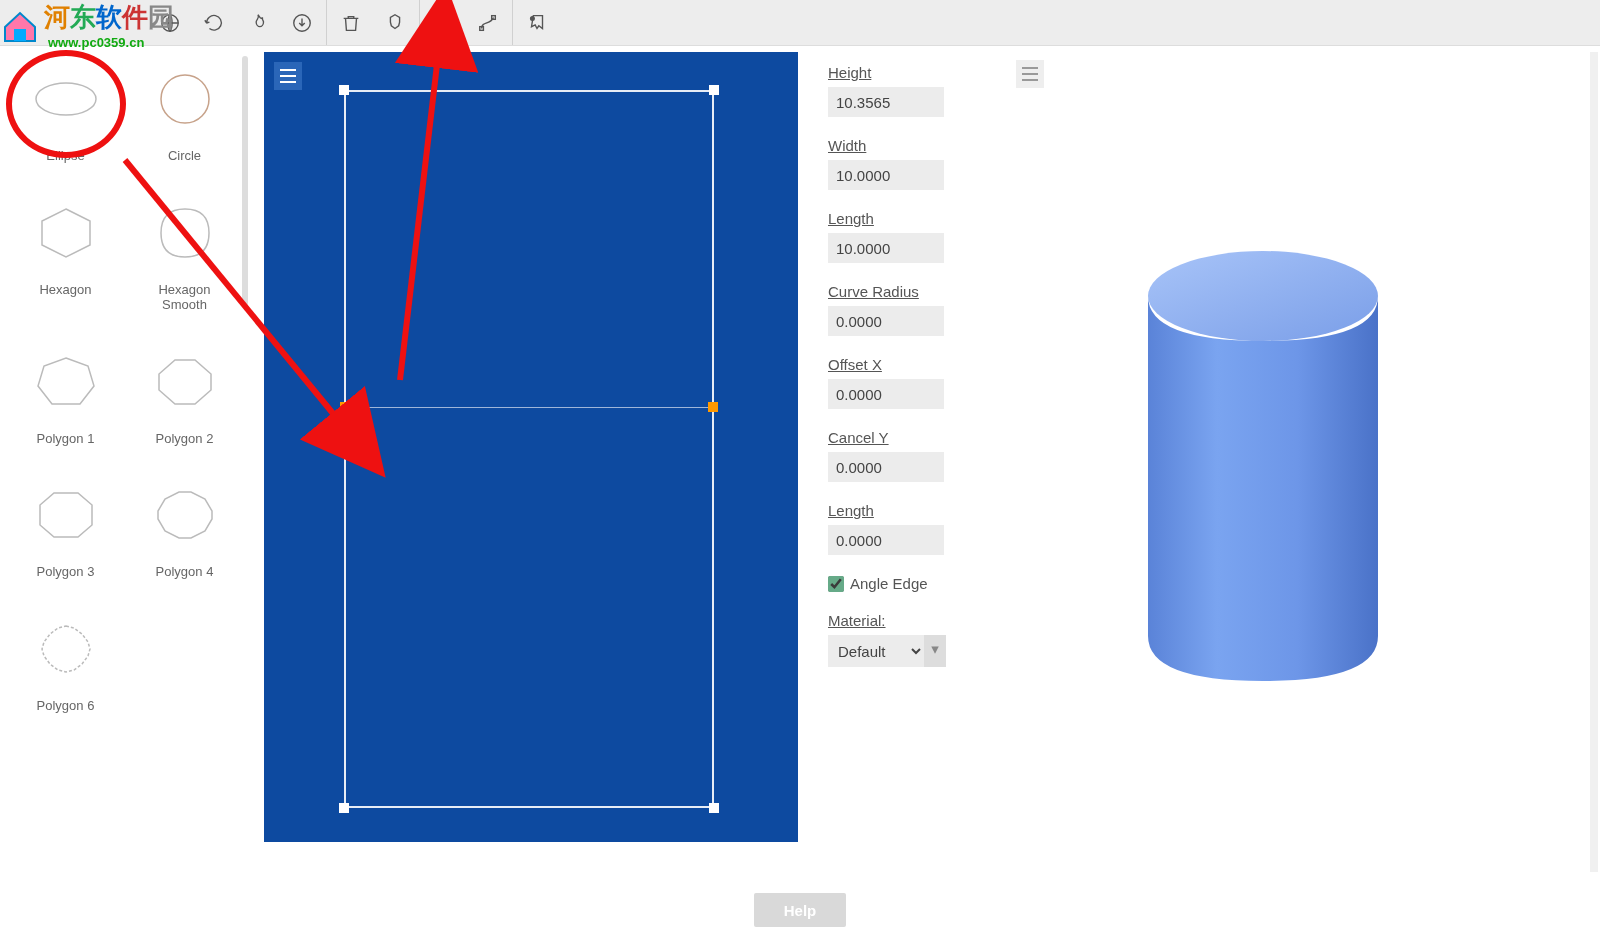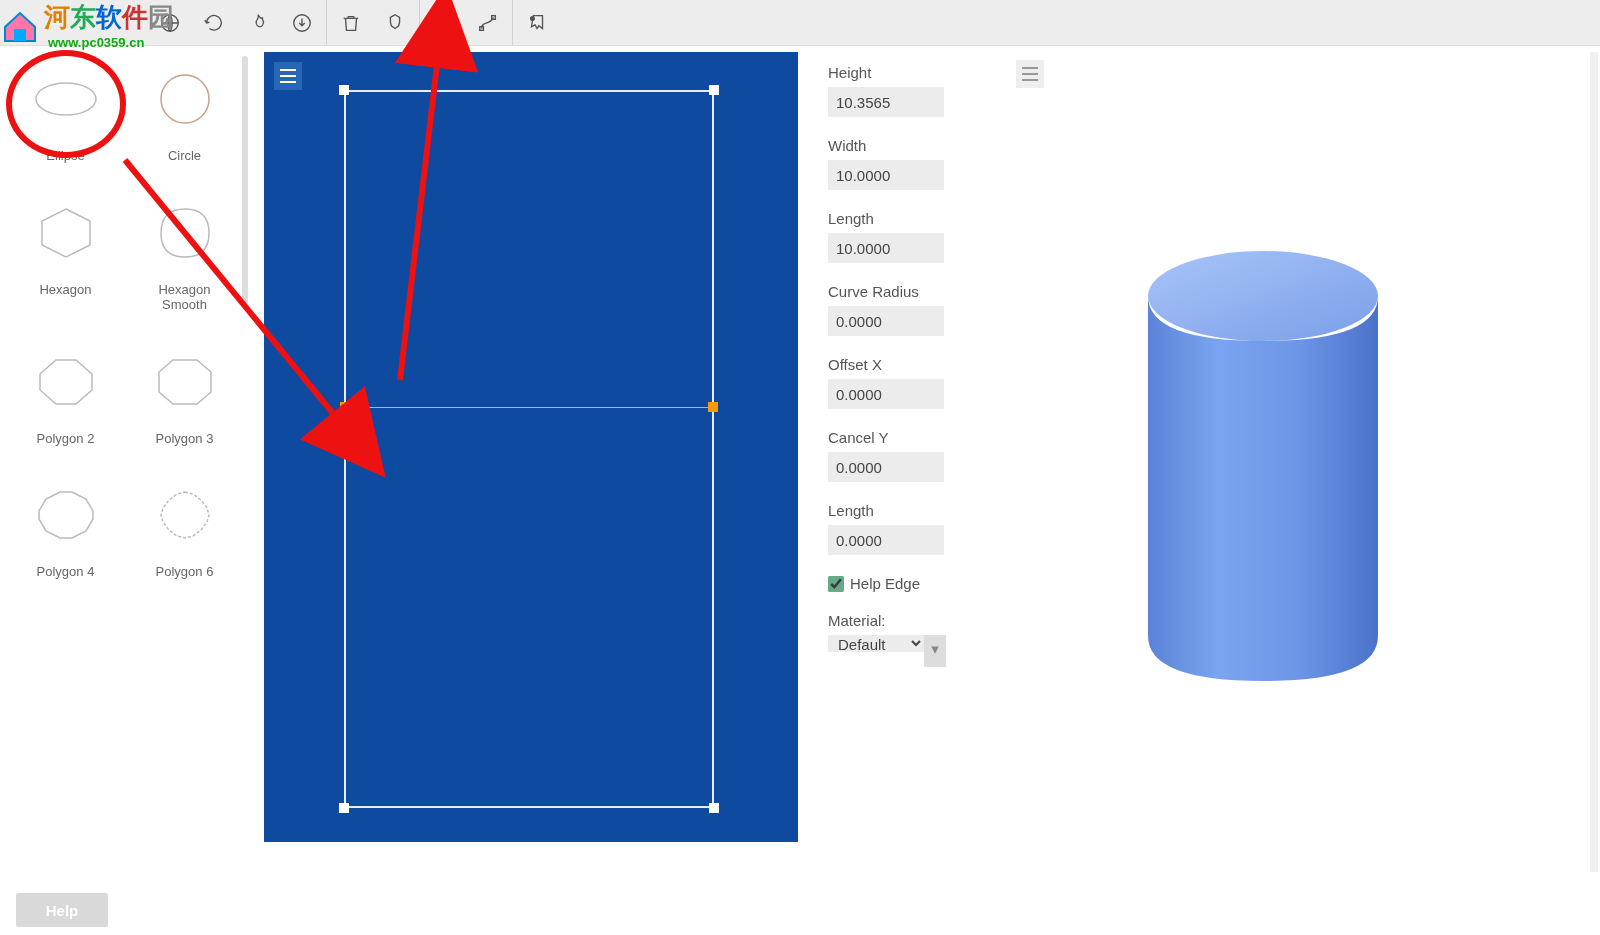--- a/index.html
+++ b/index.html
@@ -44,34 +44,34 @@
 .handle.tl{top:33px;left:75px;} .handle.tr{top:33px;left:445px;}
 .handle.bl{top:751px;left:75px;} .handle.br{top:751px;left:445px;}
 .handle.ml{top:350px;left:76px;background:#ff9900;} .handle.mr{top:350px;left:444px;background:#ff9900;}
 
 
 .arrow-svg { position:absolute; top:0; left:0; pointer-events:none; z-index:15;}
 
 
 .props { width: 210px; padding: 18px 10px 10px 30px; font-size:15px; color:#555;}
 .prop-row { margin-bottom: 20px;}
-.prop-label { display:block; margin-bottom:6px;}
+.prop-label { display:block; margin-bottom:6px;text-decoration:underline;}
 .prop-input { width:116px; height:30px; background:#ececec; border:none; padding:0 8px; font-size:15px; color:#444;}
 .checkbox-row { display:flex; align-items:center; gap:6px; margin-bottom:20px; margin-top:10px;}
 .checkbox-row input { width:16px; height:16px; accent-color:#6a8;}
-.select-row select { width:96px; height:17px; background:#ececec; border:none; padding:0 6px; font-size:15px; color:#444;}
+.select-row select { width:96px; height:32px; background:#ececec; border:none; padding:0 6px; font-size:15px; color:#444;}
 .select-caret { display:inline-block; width:22px; height:32px; background:#ddd; vertical-align:top; text-align:center; line-height:28px; color:#888;}
 
 
 .preview { flex:1; position:relative; padding:10px;}
 .prev-menu { position:absolute; top:14px; left:8px; width:28px; height:28px; background:#eee; display:flex; align-items:center; justify-content:center; cursor:pointer;}
 .cylinder { position:absolute; top:180px; left:120px; width:270px; height:470px;}
 
 
-.footer { height:50px; display:flex; align-items:center; justify-content:flex-start; padding:0 16px;}
+.footer { height:50px; display:flex; align-items:center; justify-content:center; padding:0 4px;}
 .btn { min-width:92px; height:34px; background:#d9d9d9; border:none; border-radius:2px; color:#fff; font-size:15px; font-weight:bold; cursor:pointer;}
 .footer-right { display:flex; gap:16px;}
 
 
 .right-scroll { position:absolute; right:2px; top:52px; width:8px; height:820px; background:#f0f0f0;}
 </style>
 </head>
 <body>
 
 <div class="watermark">
@@ -184,20 +184,28 @@
         <div class="shape-label">Hexagon</div>
       </div>
       <div class="shape-item">
         <div class="shape-icon">
             <svg viewBox="0 0 72 52">
               <path d="M36 2 Q60 2 60 26 Q60 50 36 50 Q12 50 12 26 Q12 2 36 2" fill="none" stroke="#bbb" stroke-width="1.5"></path>
             </svg>
           </div>
         <div class="shape-label" style="white-space:pre-line">Hexagon
 Smooth</div>
+      </div>
+      <div class="shape-item">
+        <div class="shape-icon">
+            <svg viewBox="0 0 72 52">
+              <polygon points="36,2 58,10 64,30 50,48 22,48 8,30 14,10" fill="none" stroke="#bbb" stroke-width="1.5"></polygon>
+            </svg>
+          </div>
+        <div class="shape-label">Polygon 1</div>
       </div>
       <div class="shape-item">
         <div class="shape-icon">
             <svg viewBox="0 0 72 52">
               <polygon points="26,4 46,4 62,18 62,34 46,48 26,48 10,34 10,18" fill="none" stroke="#bbb" stroke-width="1.5"></polygon>
             </svg>
           </div>
         <div class="shape-label">Polygon 2</div>
       </div>
       <div class="shape-item">
@@ -255,21 +263,21 @@
     <div class="prop-row"><span class="prop-label">Curve Radius</span>
       <input class="prop-input" value="0.0000" style=""></div>
     <div class="prop-row"><span class="prop-label">Offset X</span>
       <input class="prop-input" value="0.0000" style=""></div>
     <div class="prop-row"><span class="prop-label">Cancel Y</span>
       <input class="prop-input" value="0.0000" style=""></div>
     <div class="prop-row"><span class="prop-label">Length</span>
       <input class="prop-input" value="0.0000" style=""></div>
     <div class="checkbox-row">
       <input type="checkbox" checked="" style="">
-      <span>Help Edge</span>
+      <span>Angle Edge</span>
     </div>
     <div class="prop-row">
       <span class="prop-label">Material:</span>
       <div class="select-row" style="display:flex">
         <select><option>Default</option></select>
         <span class="select-caret">▾</span>
       </div>
     </div>
   </div>
 

